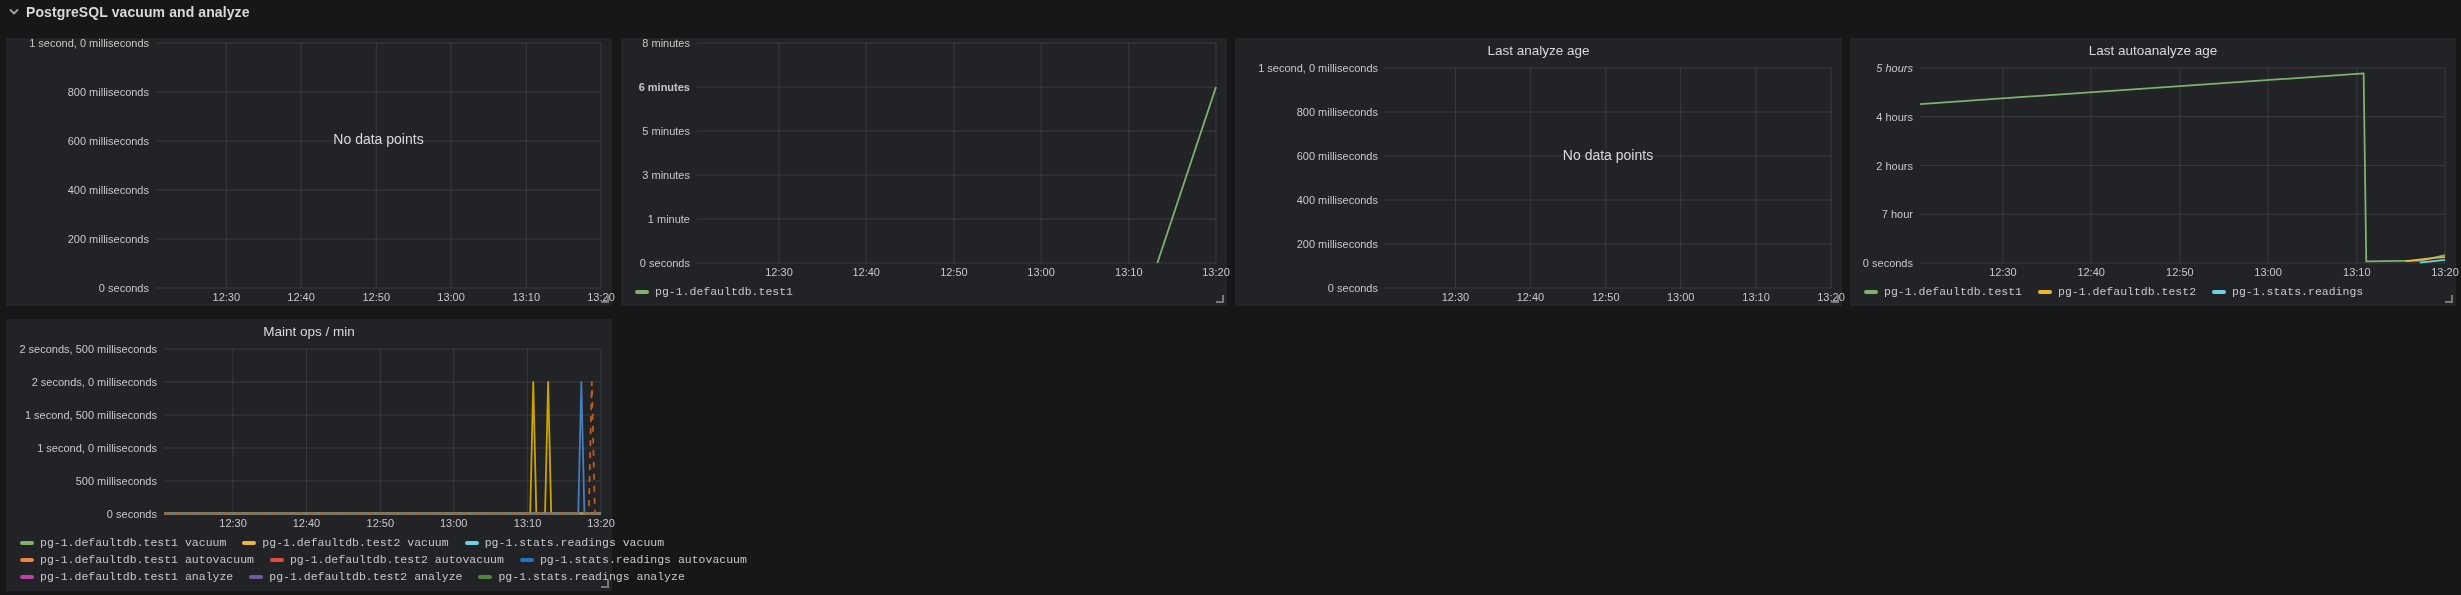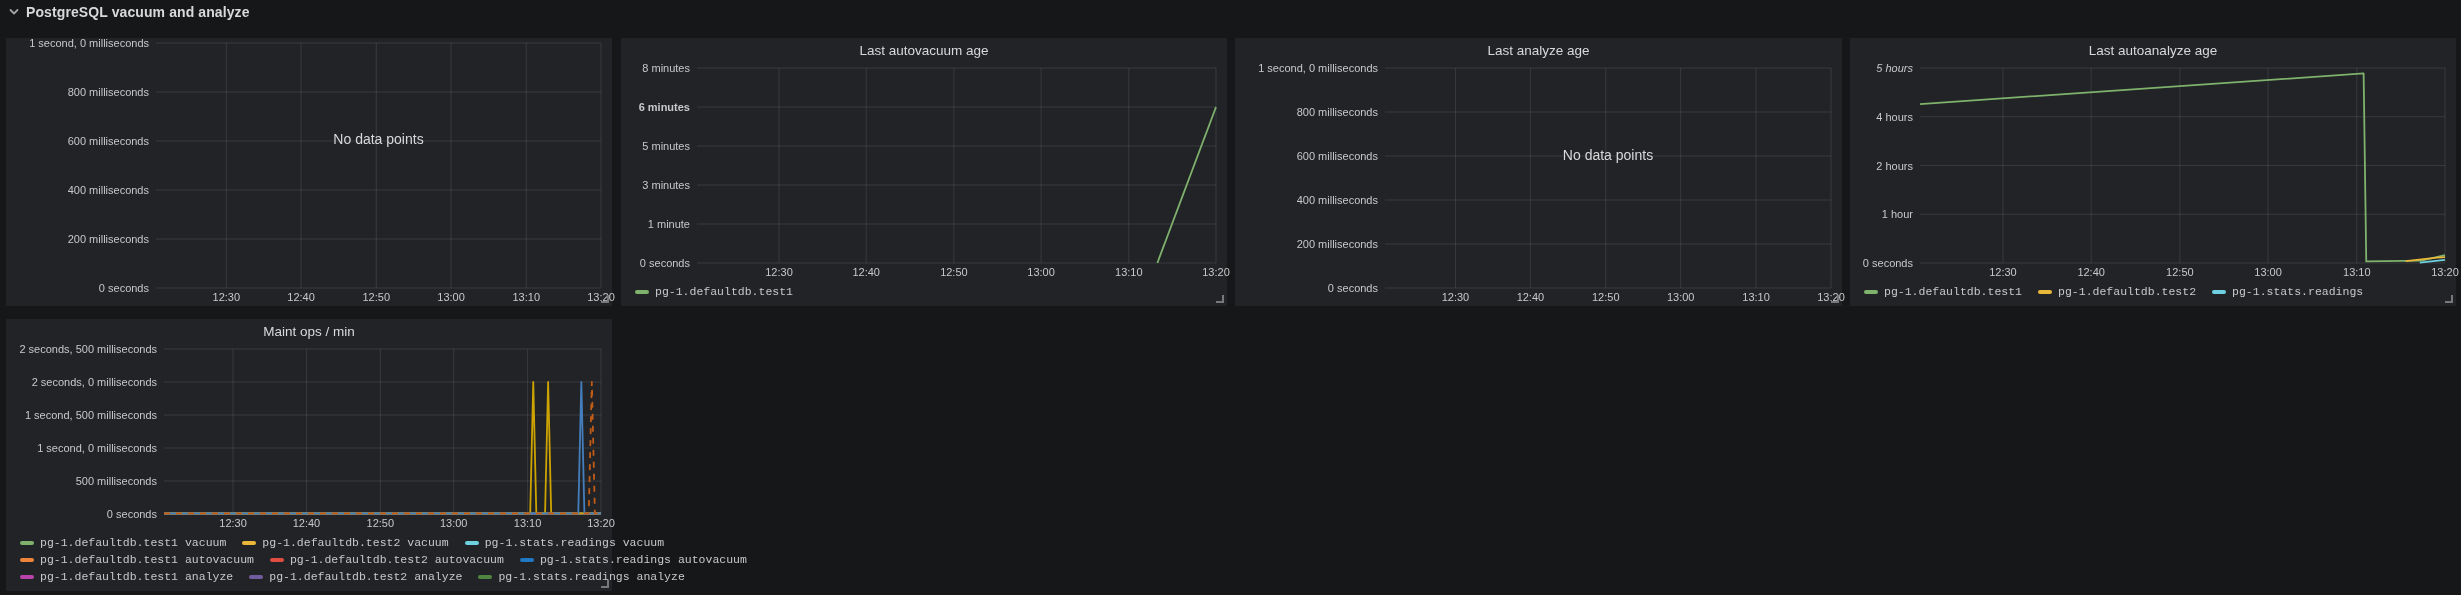--- a/index.html
+++ b/index.html
@@ -103,21 +103,20 @@
           <div class="xlabel" style="left: 32.6%;">12:40</div>
           <div class="xlabel" style="left: 49.5%;">12:50</div>
           <div class="xlabel" style="left: 66.3%;">13:00</div>
           <div class="xlabel" style="left: 83.2%;">13:10</div>
           <div class="xlabel" style="left: 100%;">13:20</div>
         </div>
       </div>
       <div class="resize-handle"></div>
     </div>
     <div class="panel" style="left: 621px; top: 38px; width: 606px; height: 268px;">
-      <div class="p-title">Last autovacuum age</div>
       <div class="chart-area">
         <div class="ylabels" style="width: 66px;">
           <div class="ylabel" style="top: 0%; text-align: right;">8 minutes</div>
           <div class="ylabel" style="top: 20%; font-weight: bold;">6 minutes</div>
           <div class="ylabel" style="top: 40%;">5 minutes</div>
           <div class="ylabel" style="top: 60%;">3 minutes</div>
           <div class="ylabel" style="top: 80%;">1 minute</div>
           <div class="ylabel" style="top: 100%;">0 seconds</div>
         </div>
         <div class="plot">
@@ -201,21 +200,21 @@
       </div>
       <div class="resize-handle"></div>
     </div>
     <div class="panel" style="left: 1850px; top: 38px; width: 606px; height: 268px;">
       <div class="p-title">Last autoanalyze age</div>
       <div class="chart-area">
         <div class="ylabels" style="width: 60px;">
           <div class="ylabel" style="top: 0%; font-style: italic;">5 hours</div>
           <div class="ylabel" style="top: 25%;">4 hours</div>
           <div class="ylabel" style="top: 50%;">2 hours</div>
-          <div class="ylabel" style="top: 75%;">1 hour</div>
+          <div class="ylabel" style="top: 75%;">7 hour</div>
           <div class="ylabel" style="top: 100%;">0 seconds</div>
         </div>
         <div class="plot">
           <svg viewBox="0 0 1000 1000" preserveAspectRatio="none">
             <line x1="0" x2="1000" y1="0" y2="0" class="gridline"></line>
             <line x1="0" x2="1000" y1="250" y2="250" class="gridline"></line>
             <line x1="0" x2="1000" y1="500" y2="500" class="gridline"></line>
             <line x1="0" x2="1000" y1="750" y2="750" class="gridline"></line>
             <line x1="0" x2="1000" y1="1000" y2="1000" class="gridline"></line>
             <line x1="158" x2="158" y1="0" y2="1000" class="gridline"></line>

